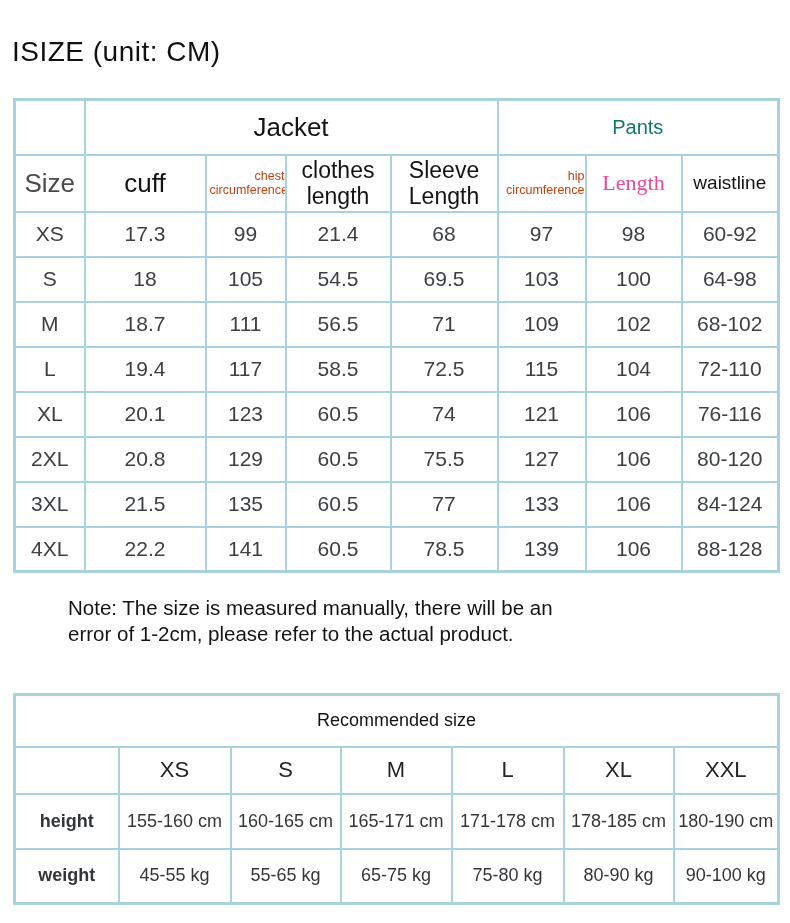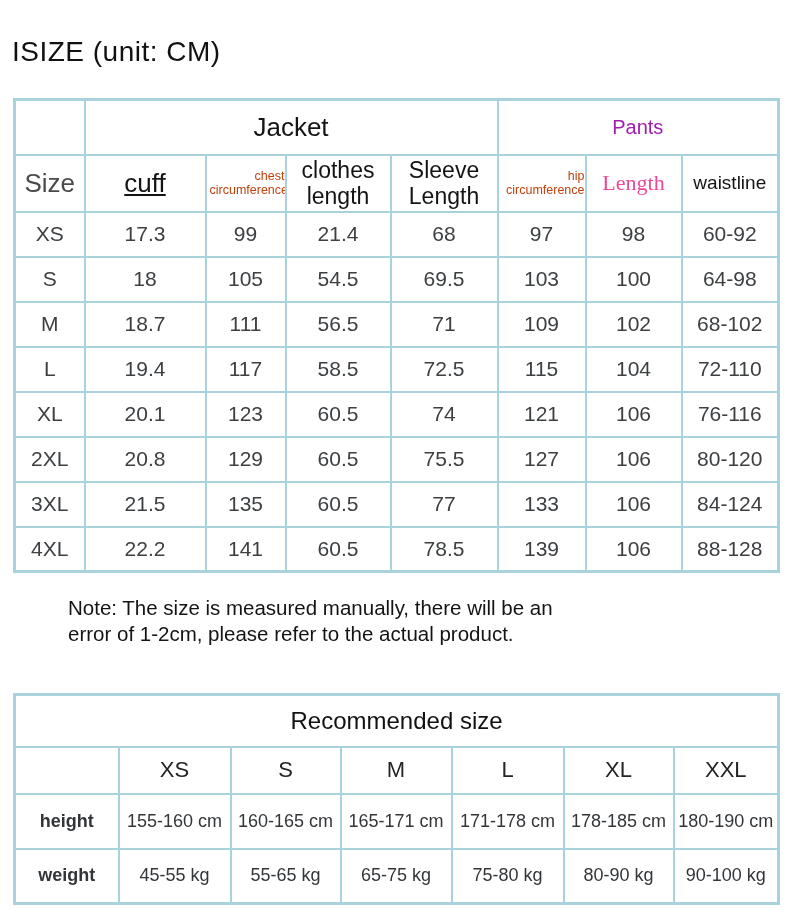--- a/index.html
+++ b/index.html
@@ -39,45 +39,45 @@
     overflow: hidden;
   }
 
   
   .size-table { margin-top: 30px; }
   .size-table .group-row td { height: 55px; }
   .size-table .colhead-row td { height: 57px; }
   .size-table .data-row td { height: 45px; font-size: 21px; }
 
   .jacket-head { font-size: 26px; font-weight: 500; color: #141414; }
-  .pants-head  { font-size: 20px; font-weight: 500; color: #a21caf; margin-left: 48px; }
+  .pants-head  { font-size: 20px; font-weight: 500; color: #0f766e; margin-left: 48px; }
 
   .h-size   { font-size: 26px; color: #4b4b4b; margin-top: 23px; }
-  .h-cuff   { font-size: 26px; font-weight: 500; color: #141414; text-decoration: underline; }
+  .h-cuff   { font-size: 26px; font-weight: 500; color: #141414; }
   .h-small  {
     font-size: 12.5px; color: #c2410c;
     text-align: right; line-height: 1.15;
     padding-left: 3px;
   }
   .h-big2   { font-size: 23px; color: #141414; line-height: 1.15; }
   .h-length { font-size: 22px; color: #ec4899; font-family: Liberation Serif, serif; }
   .h-waist  { font-size: 19px; color: #141414; }
 
   
   .note {
     margin: 22px 0 0 68px;
     font-size: 20.5px;
     line-height: 26px;
     color: #141414;
   }
   .note span { display: block; }
 
   
   .rec-table { margin-top: 46px; }
-  .rec-table .title-row td  { height: 52px; font-size: 24px; color: #121212; margin-top: 28px; }
+  .rec-table .title-row td  { height: 52px; font-size: 18px; color: #121212; margin-top: 28px; }
   .rec-table .sizes-row td  { height: 47px; font-size: 22px; color: #242424; }
   .rec-table .data-row td   { height: 55px; font-size: 18px; color: #333639; }
   .rec-table .row-label     { font-size: 19px; font-weight: 600; color: #1c1c1c; }
 </style>
 </head>
 <body>
 
 <div class="page">
 
   <h1 class="page-title">ISIZE (unit: CM)</h1>

